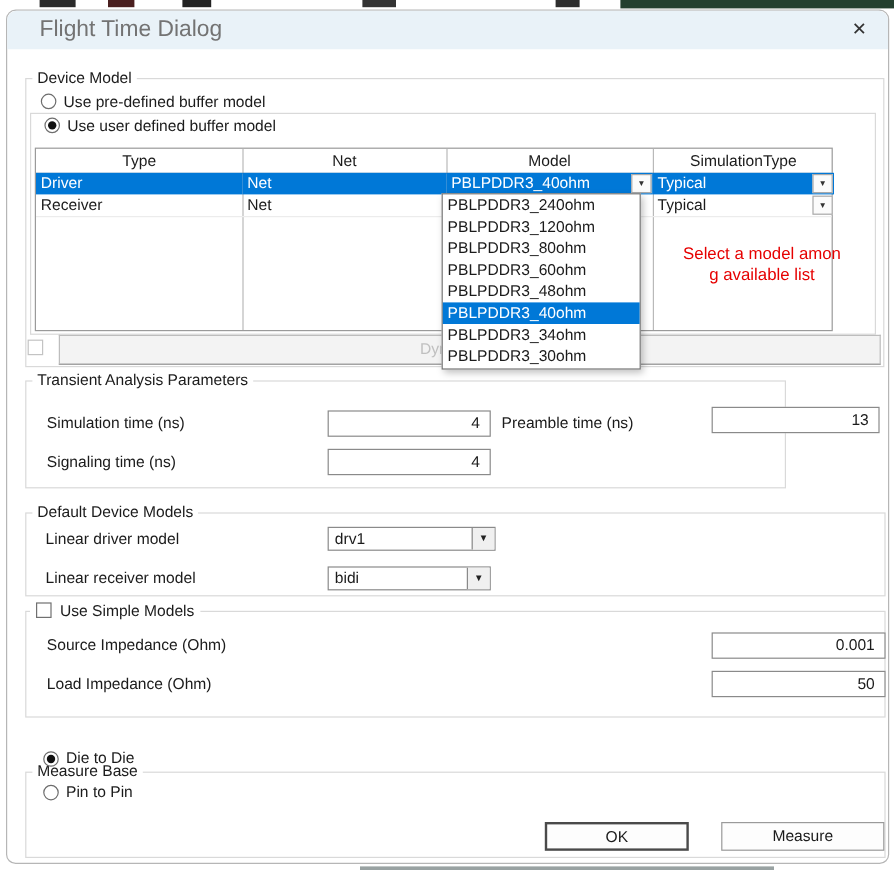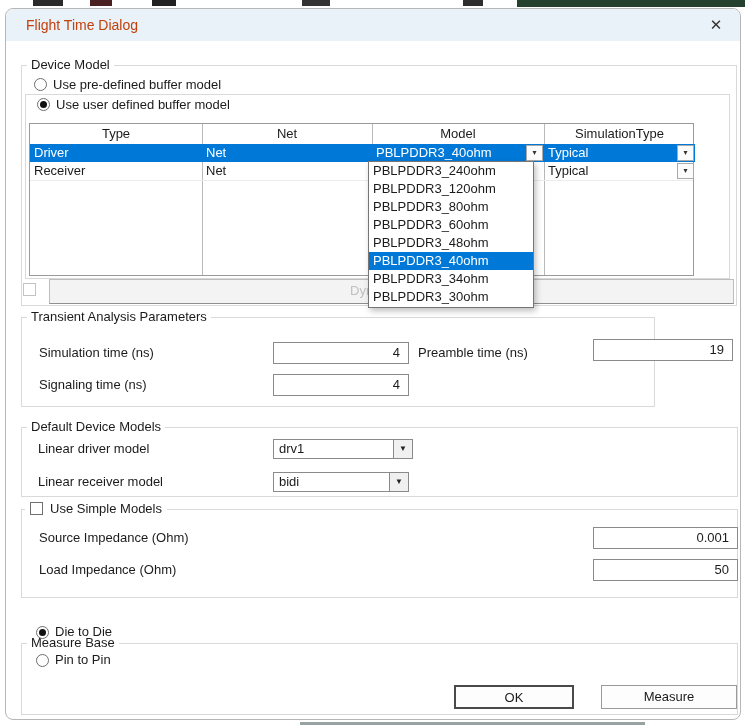--- a/index.html
+++ b/index.html
@@ -3,21 +3,21 @@
 <meta charset="utf-8">
 <style>
   html,body{margin:0;padding:0;}
   .screen{position:relative;width:745px;height:727px;background:#ffffff;overflow:hidden;
           font-family:"Liberation Sans",sans-serif;font-size:13px;color:#1b1b1b;}
   .artifact{position:absolute;}
   .dialog{position:absolute;left:5px;top:8px;width:736px;height:712px;background:#ffffff;
           border:1px solid #b6b6b6;border-radius:8px;box-sizing:border-box;}
   .titlebar{position:absolute;left:0;top:0;right:0;height:32px;background:#e9f2f8;
             border-radius:8px 8px 0 0;}
-  .title{position:absolute;left:20px;top:0;line-height:32px;font-size:14px;color:#c2410c;}
+  .title{position:absolute;left:27px;top:0;line-height:32px;font-size:19px;color:#737373;}
   .close{position:absolute;right:14px;top:0;width:20px;height:32px;line-height:32px;
          text-align:center;font-size:15px;color:#333;cursor:default;}
   .group{position:absolute;border:1px solid #d9d9d9;box-sizing:border-box;}
   .legend{position:absolute;top:-9px;left:5px;background:#ffffff;padding:0 4px;font-size:13px;
           white-space:nowrap;}
   .legend-chk{position:absolute;top:-9px;left:3px;background:#ffffff;padding:0 5px;display:flex;
           align-items:center;gap:7px;}
   .subpanel{position:absolute;border:1px solid #d9d9d9;background:#ffffff;box-sizing:border-box;}
   .radio{position:absolute;width:13px;height:13px;border:1px solid #6d6d6d;border-radius:50%;
          background:#fff;box-sizing:border-box;}
@@ -129,31 +129,35 @@
       <div class="dd-item">PBLPDDR3_240ohm</div>
       <div class="dd-item">PBLPDDR3_120ohm</div>
       <div class="dd-item">PBLPDDR3_80ohm</div>
       <div class="dd-item">PBLPDDR3_60ohm</div>
       <div class="dd-item">PBLPDDR3_48ohm</div>
       <div class="dd-item sel">PBLPDDR3_40ohm</div>
       <div class="dd-item">PBLPDDR3_34ohm</div>
       <div class="dd-item">PBLPDDR3_30ohm</div>
     </div>
 
+    <div class="annot" style="left:530px;top:194px;width:198px;color:#e60000;">
+      <div>Select a model amon</div>
+      <div>g available list</div>
+    </div>
 
     <span class="chk dis" style="position:absolute;left:17px;top:274px;"></span>
     <div class="disbtn" style="left:43px;top:270px;width:685px;height:25px;">Dyn</div>
 
     <div class="group" style="left:15px;top:308px;width:634px;height:90px;">
       <span class="legend">Transient Analysis Parameters</span>
     </div>
     <span class="lbl" style="left:33px;top:336px;">Simulation time (ns)</span>
     <div class="inp" style="left:267px;top:333px;width:136px;height:22px;">4</div>
     <span class="lbl" style="left:412px;top:336px;">Preamble time (ns)</span>
-    <div class="inp" style="left:587px;top:330px;width:140px;height:22px;">19</div>
+    <div class="inp" style="left:587px;top:330px;width:140px;height:22px;">13</div>
     <span class="lbl" style="left:33px;top:368px;">Signaling time (ns)</span>
     <div class="inp" style="left:267px;top:365px;width:136px;height:22px;">4</div>
 
     <div class="group" style="left:15px;top:418px;width:717px;height:70px;">
       <span class="legend">Default Device Models</span>
     </div>
     <span class="lbl" style="left:32px;top:432px;">Linear driver model</span>
     <div class="combo" style="left:267px;top:430px;width:140px;height:20px;">
       <span>drv1</span>
       <span class="arrow">▼</span>

